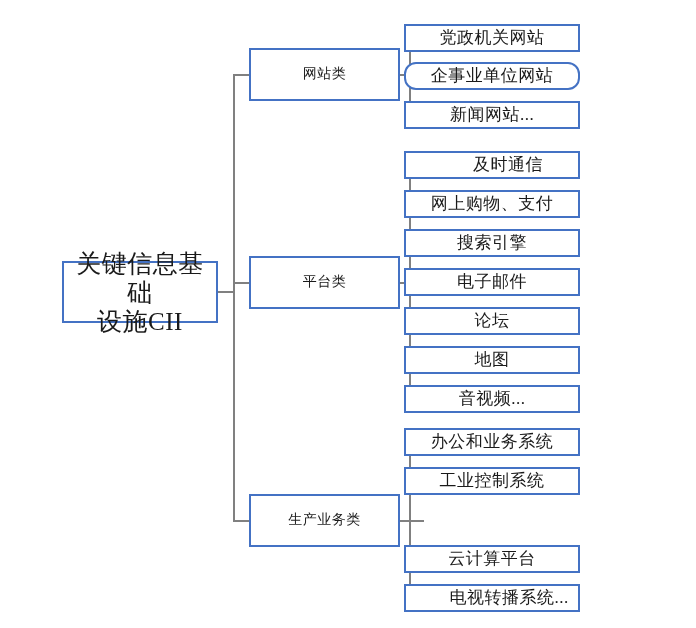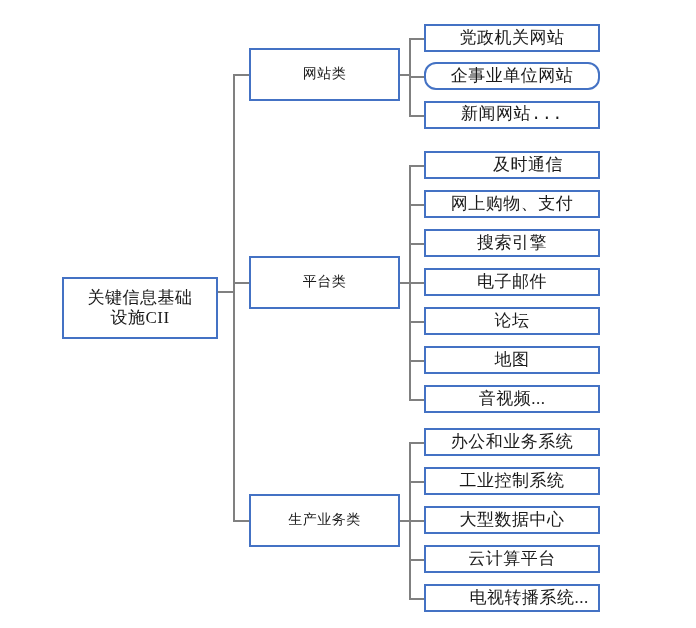--- a/index.html
+++ b/index.html
@@ -28,38 +28,37 @@
     text-align: center;
     color: #1a1a1a;
     line-height: 1.16;
     letter-spacing: 0.5px;
   }
   .node-root {
     left: 62px;
     top: 261px;
     width: 156px;
     height: 62px;
-    font-size: 17px;
+    font-size: 25px;
     padding: 8px 4px;
-    margin-top: 16px;
   }
   .node-root .root-line {
     display: block;
   }
   .node-cat {
     left: 249px;
     width: 151px;
     height: 53px;
     font-size: 14px;
   }
   .node-cat.cat-0 { top: 48px; }
   .node-cat.cat-1 { top: 256px; }
   .node-cat.cat-2 { top: 494px; }
   .node-leaf {
-    left: 424px;
+    left: 404px;
     width: 176px;
     height: 28px;
     font-size: 17px;
   }
   
   .conn {
     position: absolute;
     background: #808080;
   }
   .conn-v { width: 2px; }
@@ -102,21 +101,21 @@
   <div class="conn conn-h" style="left:409px; top:38px; width:15px;"></div>
   <div class="conn conn-h" style="left:409px; top:76px; width:15px;"></div>
   <div class="conn conn-h" style="left:409px; top:115px; width:15px;"></div>
 
   <div class="node node-leaf" style="top:24px;">
     <span>党政机关网站</span>
   </div>
   <div class="node node-leaf" style="top:62px;border-radius:12px;">
     <span>企事业单位网站</span>
   </div>
-  <div class="node node-leaf" style="top:101px;font-family:Liberation Mono, monospace;">
+  <div class="node node-leaf" style="top:101px;">
     <span>新闻网站...</span>
   </div>
 
   <div class="node node-cat cat-1">
     <span>平台类</span>
   </div>
   <div class="conn conn-h" style="left:400px; top:282px; width:9px;"></div>
   <div class="conn conn-v" style="left:409px; top:165px; height:235px;"></div>
   <div class="conn conn-h" style="left:409px; top:165px; width:15px;"></div>
   <div class="conn conn-h" style="left:409px; top:204px; width:15px;"></div>
@@ -158,23 +157,20 @@
   <div class="conn conn-h" style="left:409px; top:520px; width:15px;"></div>
   <div class="conn conn-h" style="left:409px; top:559px; width:15px;"></div>
   <div class="conn conn-h" style="left:409px; top:598px; width:15px;"></div>
 
   <div class="node node-leaf" style="top:428px;text-align:right;">
     <span>办公和业务系统</span>
   </div>
   <div class="node node-leaf" style="top:467px;">
     <span>工业控制系统</span>
   </div>
-  <div class="node node-leaf" style="top:506px;">
-    <span>大型数据中心</span>
-  </div>
   <div class="node node-leaf" style="top:545px;">
     <span>云计算平台</span>
   </div>
   <div class="node node-leaf" style="top:584px;padding-left:34px;">
     <span>电视转播系统...</span>
   </div>
 
   <div class="caption"></div>
 
 </div>

